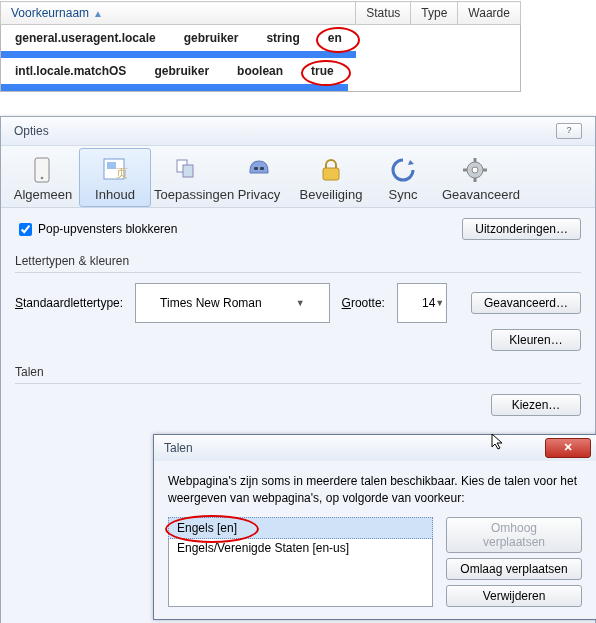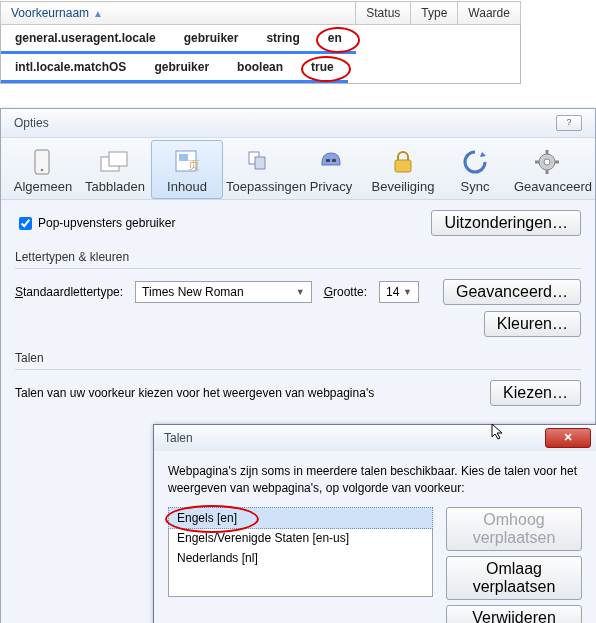--- a/index.html
+++ b/index.html
@@ -4,21 +4,21 @@
 <style>
   * { box-sizing: border-box; font-family: "Segoe UI", Tahoma, sans-serif; font-size: 12px; }
   body { margin: 0; padding: 0; background: #fff; width: 596px; }
 
   
   .cfg-table { border: 1px solid #b8b8b8; border-top: none; width: 477px; margin: 1px 0 24px 0; border-collapse: collapse; }
   .cfg-table th { background: linear-gradient(#fff,#f0f0f0); border: 1px solid #c8c8c8; text-align: left; padding: 4px 10px; font-weight: normal; color: #333; }
   .cfg-table th.sorted { color: #124a86; }
   .sort-arrow { color:#5b8fc7; font-size:10px; margin-left:4px; }
   .cfg-table td { padding: 6px 14px; border-bottom: 1px solid #e0e0e0; font-weight: bold; color: #222; }
-  .cfg-table tr.row td { border-bottom: 3px solid #3b82f6; }
+  .cfg-table tr.row td { border-bottom: 7px solid #3b82f6; }
   .circle { display:inline-block; position:relative; }
   .circle span { position:relative; z-index:1; }
   .circle::after { content:""; position:absolute; border:2px solid #d00; border-radius:50%; }
   .circ-sm::after { left:-12px; top:-4px; width:40px; height:22px; }
   .circ-md::after { left:-10px; top:-4px; width:46px; height:22px; }
   .circ-lg::after { left:-12px; top:-6px; width:90px; height:24px; }
 
   
   .window { width: 596px; border: 1px solid #9ca8b8; background: #f1f5fb; box-shadow: 0 0 3px rgba(0,0,0,0.15); }
   .titlebar { background: linear-gradient(#fbfcfe,#e6edf7); padding: 6px 13px; border-bottom: 1px solid #d5dce8; display:flex; justify-content:space-between; align-items:center; }
@@ -27,24 +27,24 @@
 
   .toolbar { display:flex; padding: 2px 6px 0; background:linear-gradient(#f6f9fc,#e9eff7); border-bottom:1px solid #d0d7e2; }
   .tool { width:72px; text-align:center; padding:6px 2px 4px; border:1px solid transparent; cursor:pointer; }
   .tool.sel { background: linear-gradient(#eaf3ff,#cfe2f8); border:1px solid #9dbde0; border-radius:3px; }
   .tool .icn { width:34px; height:30px; margin:0 auto 2px; display:flex; align-items:center; justify-content:center; }
   .tool span { display:block; font-size:13px; color:#333; }
 
   .body { padding: 10px 14px 14px; }
   .row { display:flex; align-items:center; }
   .chk { width:13px; height:13px; margin-right:6px; }
-  .btn { background:linear-gradient(#fdfdfd,#e6e9ee); border:1px solid #9aa3b0; border-radius:3px; padding:3px 12px; font-size:16px; cursor:pointer; min-width:90px; text-align:center; }
+  .btn { background:linear-gradient(#fdfdfd,#e6e9ee); border:1px solid #9aa3b0; border-radius:3px; padding:3px 12px; font-size:12px; cursor:pointer; min-width:90px; text-align:center; }
   .section-label { margin:14px 0 4px; color:#333; }
   .hr { border-top:1px solid #cfd5df; margin: 2px 0 10px; }
-  .sel-input { border:1px solid #9aa3b0; background:#fff; height:22px; padding:2px 6px; display:flex; align-items:center; justify-content:space-between; }
+  .sel-input { border:1px solid #9aa3b0; background:#fff; height:40px; padding:2px 24px; display:flex; align-items:center; justify-content:space-between; }
   .sel-input .arrow { font-size:9px; color:#555; }
   .gap { flex:1; }
   .right-col { display:flex; flex-direction:column; gap:6px; align-items:center; }
 
   
   .subdlg { margin: 18px 0 0 138px; width: 444px; border:1px solid #6a7a9a; box-shadow:0 0 4px rgba(0,0,0,.25); background:#f1f5fb; }
   .subbar { background: linear-gradient(#fbfcfe,#e4ebf5); display:flex; justify-content:space-between; align-items:center; padding:0; height:26px; }
   .subbar-title { padding-left:10px; color:#3c4a5c; }
   .closebtn { width:46px; height:20px; margin:3px 5px; background:linear-gradient(#e27a71,#c02e22); border:1px solid #8a1d14; border-radius:3px; color:#fff; text-align:center; line-height:16px; font-weight:bold; font-size:11px; }
   .subbody { padding:12px 14px; }
@@ -92,29 +92,20 @@
   <div class="toolbar">
     <div class="tool">
       <div class="icn">
         <svg width="24" height="28" viewBox="0 0 24 28">
             <rect x="4" y="2" width="14" height="24" rx="2" fill="#f5f5f5" stroke="#888"></rect>
             <circle cx="11" cy="22" r="1.3" fill="#888"></circle>
           </svg>
       </div>
       <span>Algemeen</span>
     </div>
-    <div class="tool">
-      <div class="icn">
-        <svg width="30" height="24" viewBox="0 0 30 24">
-            <rect x="1" y="7" width="18" height="14" fill="#fff" stroke="#999"></rect>
-            <rect x="9" y="2" width="18" height="14" fill="#fff" stroke="#999"></rect>
-          </svg>
-      </div>
-      <span>Tabbladen</span>
-    </div>
     <div class="tool sel">
       <div class="icn">
         <svg width="28" height="26" viewBox="0 0 28 26">
             <rect x="3" y="2" width="20" height="20" fill="#fff" stroke="#7a9bd4"></rect>
             <rect x="6" y="5" width="9" height="7" fill="#9dc1f0"></rect>
             <text x="15" y="20" font-size="10" fill="#ca6" font-family="serif">页</text>
           </svg>
       </div>
       <span>Inhoud</span>
     </div>
@@ -168,21 +159,21 @@
             </g>
           </svg>
       </div>
       <span>Geavanceerd</span>
     </div>
   </div>
 
   <div class="body">
     <div class="row">
       <input type="checkbox" class="chk" checked="" style="">
-      <span>Pop-upvensters gebruiker</span>
+      <span>Pop-upvensters blokkeren</span>
       <span class="gap"></span>
       <button class="btn">Uitzonderingen…</button>
     </div>
 
     <div class="section-label">Lettertypen &amp; kleuren</div>
     <div class="hr"></div>
 
     <div class="row" style="gap:12px;">
       <span><span style="text-decoration:underline">S</span>tandaardlettertype:</span>
       <div class="sel-input" style="width:240px">
@@ -200,42 +191,40 @@
       </div>
     </div>
     <div class="row" style="margin-top:6px;">
       <span class="gap"></span>
       <button class="btn">Kleuren…</button>
     </div>
 
     <div class="section-label">Talen</div>
     <div class="hr"></div>
     <div class="row">
-      <span>Talen van uw voorkeur kiezen voor het weergeven van webpagina's</span>
       <span class="gap"></span>
       <button class="btn">Kiezen…</button>
     </div>
 
     <div class="subdlg" style="position:relative;">
       <div class="subbar">
         <span class="subbar-title">Talen</span>
         <div class="closebtn">✕</div>
       </div>
       <svg width="18" height="18" style="position:absolute; right:88px; top:-2px;">
           <path d="M2 1 L2 14 L5 11 L8 16 L10 15 L7 10 L12 10 Z" fill="#fff" stroke="#000"></path>
         </svg>
       <div class="subbody">
         <div style="line-height:1.4">Webpagina's zijn soms in meerdere talen beschikbaar. Kies de talen voor het weergeven van webpagina's, op volgorde van voorkeur:</div>
         <div class="listpane">
           <div class="listbox">
             <div class="listitem sel">
               <span class="circle circ-lg"><span>Engels  [en]</span></span>
             </div>
             <div class="listitem">Engels/Verenigde Staten  [en-us]</div>
-            <div class="listitem">Nederlands  [nl]</div>
           </div>
           <div class="btncol">
             <button class="btn dis">Omhoog verplaatsen</button>
             <button class="btn">Omlaag verplaatsen</button>
             <button class="btn">Verwijderen</button>
           </div>
         </div>
       </div>
     </div>
 

